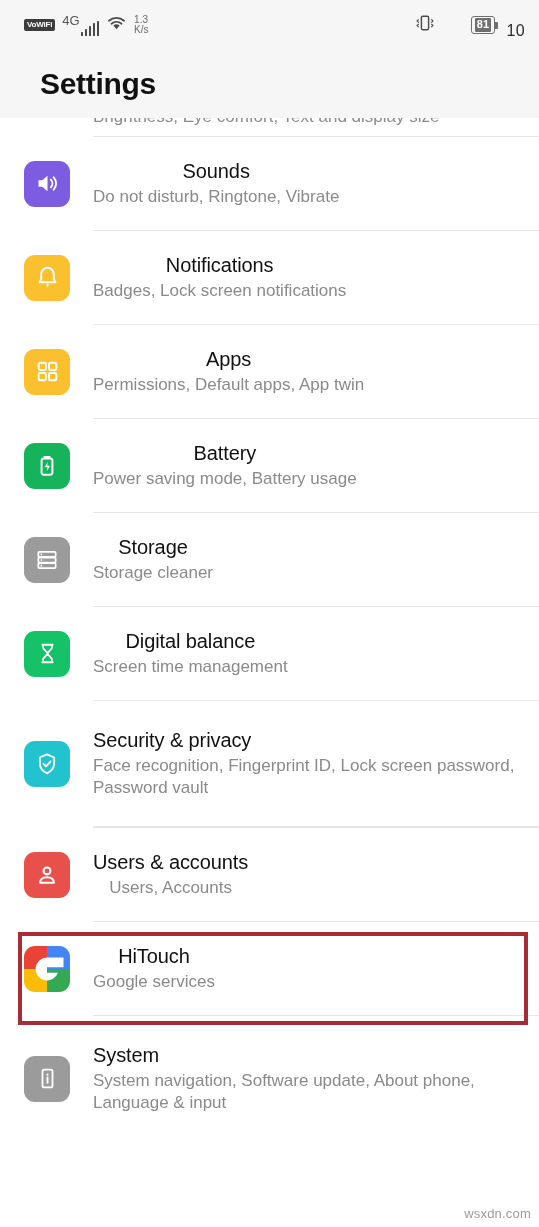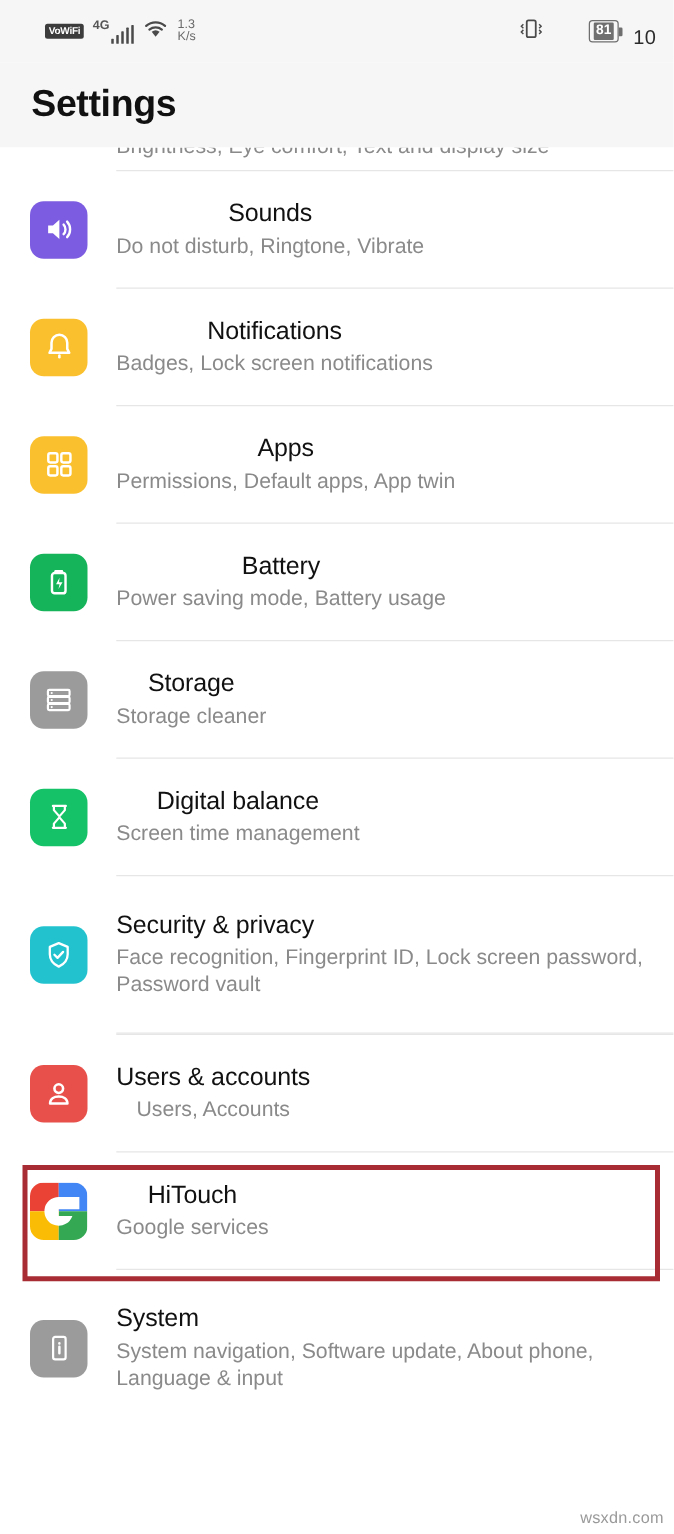--- a/index.html
+++ b/index.html
@@ -18,40 +18,40 @@
     display:flex; align-items:center; justify-content:space-between;
     padding:0 14px 0 24px;
   }
   .sb-left { display:flex; align-items:center; gap:7px; }
   .sb-right { display:flex; align-items:center; gap:9px; }
 
   .vowifi-badge {
     background:#3c3c3c; color:#fff;
     font-size:8px; font-weight:bold;
     padding:2px 3px; border-radius:2px;
-    letter-spacing:-0.2px; line-height:1;margin-left:12px;
+    letter-spacing:-0.2px; line-height:1;
   }
   .net-group { display:flex; align-items:flex-end; gap:1px; }
-  .net-label { font-size:10px; color:#555; font-weight:bold; line-height:1; margin-bottom:9px; }
+  .net-label { font-size:13px; color:#555; font-weight:normal; line-height:1; margin-bottom:9px; }
   .bars { display:flex; align-items:flex-end; gap:1.5px; height:15px; }
   .bars i { width:2.5px; background:#4a4a4a; display:block; border-radius:0.5px; }
   .bars i:nth-child(1){height:4px;} .bars i:nth-child(2){height:7px;}
   .bars i:nth-child(3){height:10px;} .bars i:nth-child(4){height:13px;}
   .bars i:nth-child(5){height:15px;}
 
   .kbs { font-size:10px; color:#6a6a6a; line-height:1.05; text-align:left; }
 
   .time-txt { font-size:16px; color:#2b2b2b; letter-spacing:0.3px;margin-top:12px; }
 
   
   .header {
     position:absolute; top:50px; left:0; width:539px; height:68px;
     background:#f6f6f6;
     display:flex; align-items:center;
-    padding-left:25px;
+    padding-left:40px;
   }
   .header h1 { font-size:30px; font-weight:bold; color:#111; letter-spacing:-0.3px; }
 
   
   .list {
     position:absolute; top:118px; left:0; width:539px; height:1109px;
     background:#fff; overflow:hidden;
   }
   .clipped-row {
     height:18px; position:relative; overflow:hidden;

